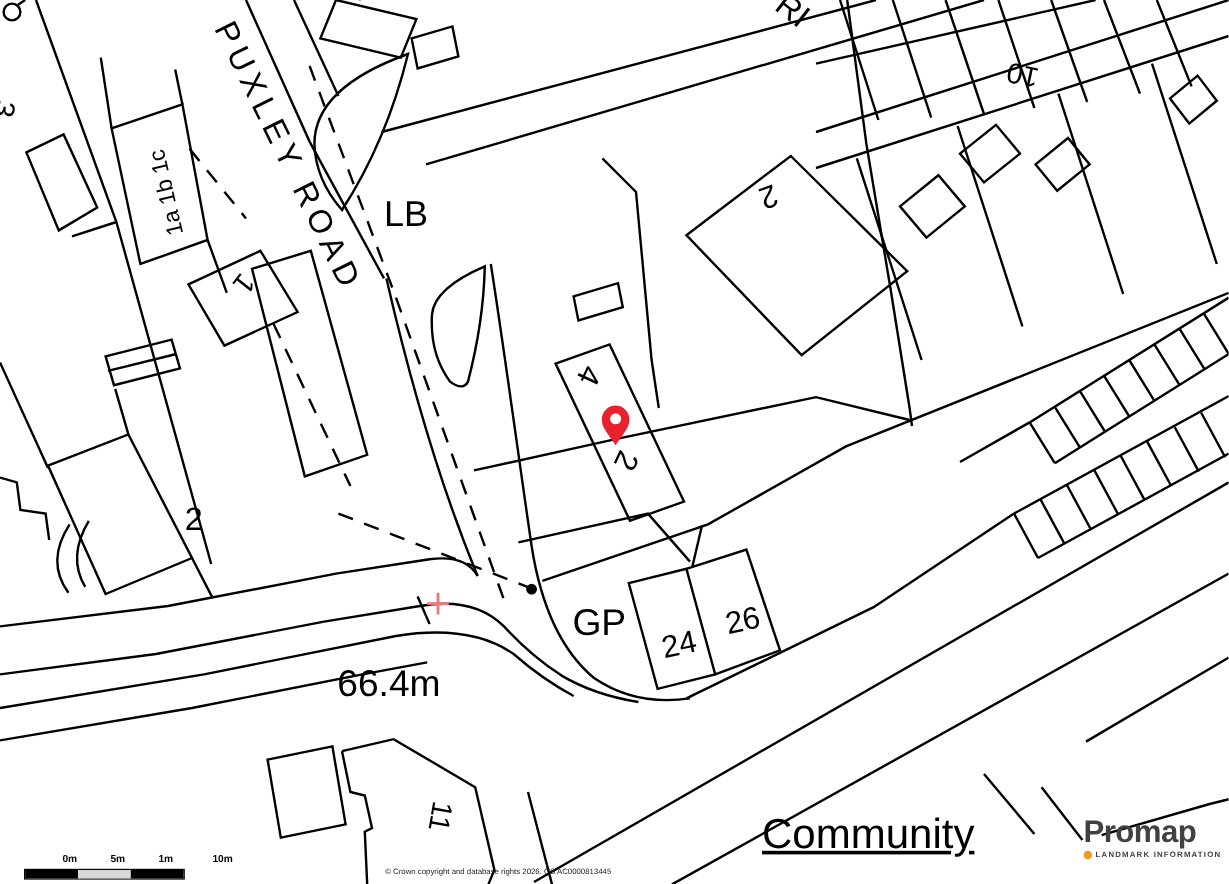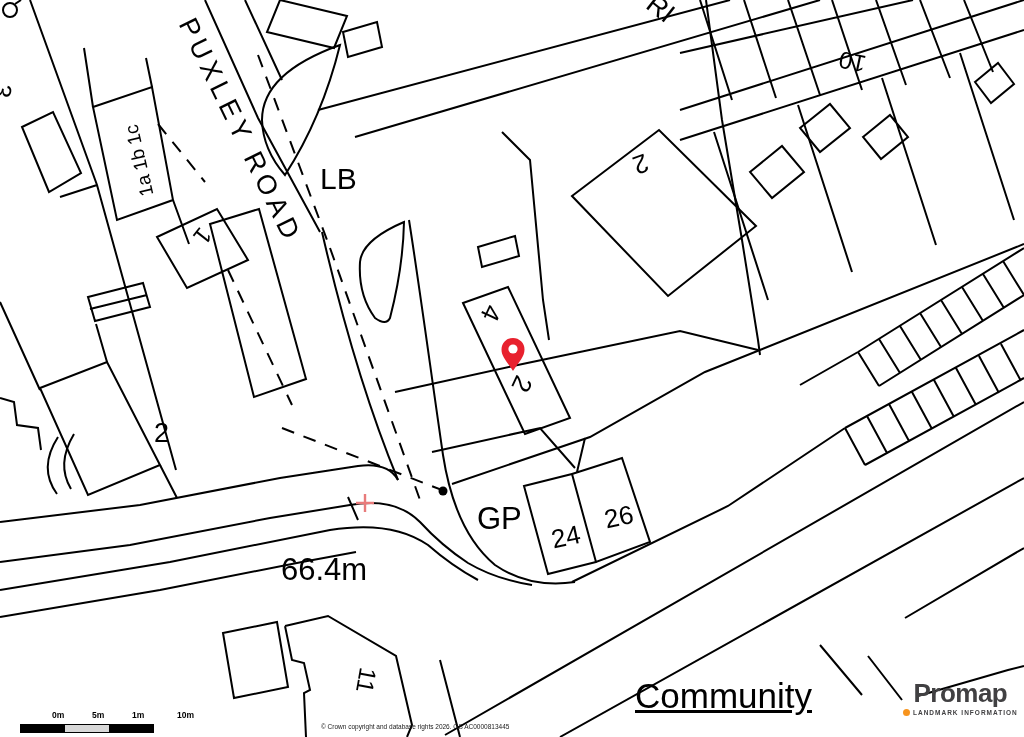--- a/index.html
+++ b/index.html
@@ -16,21 +16,21 @@
   .sb-lbl{position:absolute;top:0;font-size:8.5px;font-weight:bold;color:#000;line-height:1;padding-left:32px;}
   #sb-bar{position:absolute;left:0;top:13px;width:132px;height:7px;border:1px solid #000;
           display:flex;}
   .sb-seg{height:100%;width:44px;}
   .sb-black{background:#000;}
   
   #attribution{position:absolute;left:321px;top:723px;font-size:6.5px;color:#1a1a1a;
                white-space:nowrap;}
   
   #branding{position:absolute;left:903px;top:680px;}
-  #brand-name{font-size:26px;font-weight:bold;letter-spacing:-0.5px;color:#414042;line-height:1;text-align:center;}
+  #brand-name{font-size:26px;font-weight:bold;letter-spacing:-0.5px;color:#414042;line-height:1;}
   #brand-tagline{display:flex;align-items:center;gap:3px;margin-top:3px;}
   #brand-dot{width:7px;height:7px;border-radius:50%;background:#F7941E;display:inline-block;}
   #brand-tagline span.tg{font-size:6.5px;font-weight:bold;letter-spacing:1px;color:#414042;}
 </style>
 </head>
 <body>
 
 <div id="stage">
 
   <svg id="linework" width="1024" height="737" viewBox="0 0 1024 737">

